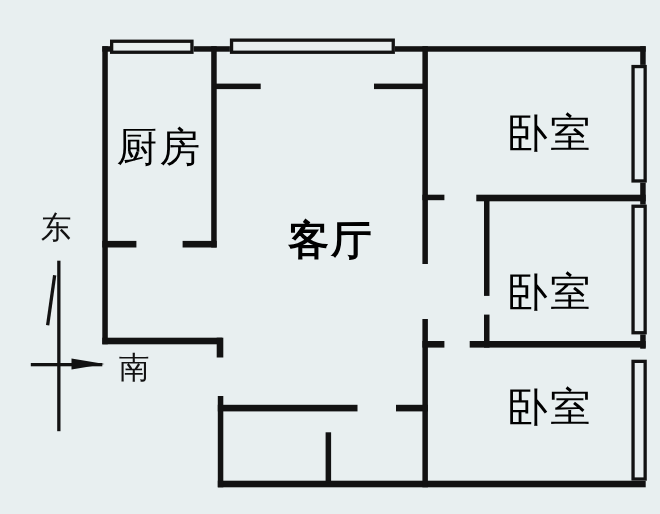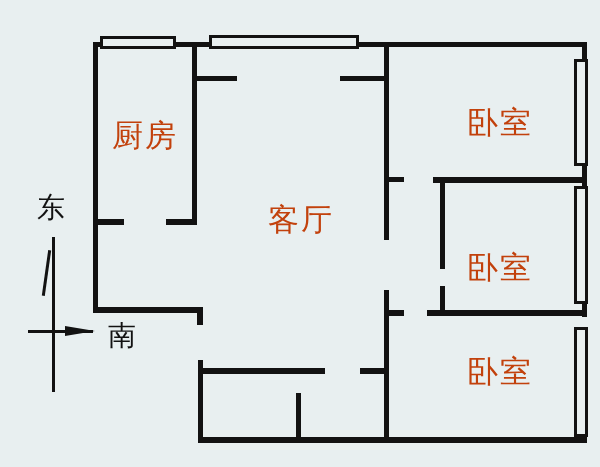--- a/index.html
+++ b/index.html
@@ -13,23 +13,23 @@
   .w{position:absolute;background:#121212;}
   .win{
     position:absolute;
     background:#e8eff0;
     border:3px solid #121212;
     box-sizing:border-box;
   }
   .room-label{
     position:absolute;
     transform:translate(-50%,-50%);
-    font-size:31px;
+    font-size:37px;
     letter-spacing:2px;
-    color:#c2410c;
+    color:#000000;
     white-space:nowrap;
     line-height:1;
   }
   .compass-label{
     position:absolute;
     transform:translate(-50%,-50%);
     font-size:28px;
     color:#121212;
     white-space:nowrap;
     line-height:1;
@@ -78,21 +78,21 @@
   <div class="w" style="left:360px;top:368px;width:29px;height:6px;"></div>
   <div class="w" style="left:296px;top:393px;width:5px;height:46px;"></div>
 
   <div class="win" style="left:100px;top:36px;width:76px;height:13px;"></div>
   <div class="win" style="left:209px;top:35px;width:150px;height:14px;"></div>
   <div class="win" style="left:574px;top:59px;width:14px;height:107px;"></div>
   <div class="win" style="left:574px;top:186px;width:14px;height:118px;"></div>
   <div class="win" style="left:574px;top:327px;width:14px;height:110px;"></div>
 
   <div class="room-label" style="left:145px;top:135px;">厨房</div>
-  <div class="room-label" style="left:301px;top:219px;">客厅</div>
+  <div class="room-label" style="left:301px;top:219px;font-weight:bold;">客厅</div>
   <div class="room-label" style="left:500px;top:122px;">卧室</div>
   <div class="room-label" style="left:500px;top:267px;">卧室</div>
   <div class="room-label" style="left:500px;top:371px;">卧室</div>
 
   <div class="compass-label" style="left:51px;top:208px;">东</div>
   <div class="compass-label" style="left:122px;top:336px;">南</div>
   <div class="cline" style="left:52px;top:237px;width:3px;height:155px;"></div>
   <div class="cline" style="left:45px;top:250px;width:3px;height:46px;transform:rotate(8deg);"></div>
   <div class="cline" style="left:28px;top:330px;width:65px;height:3px;"></div>
   <div class="arrow-right" style="left:65px;top:326px;"></div>

